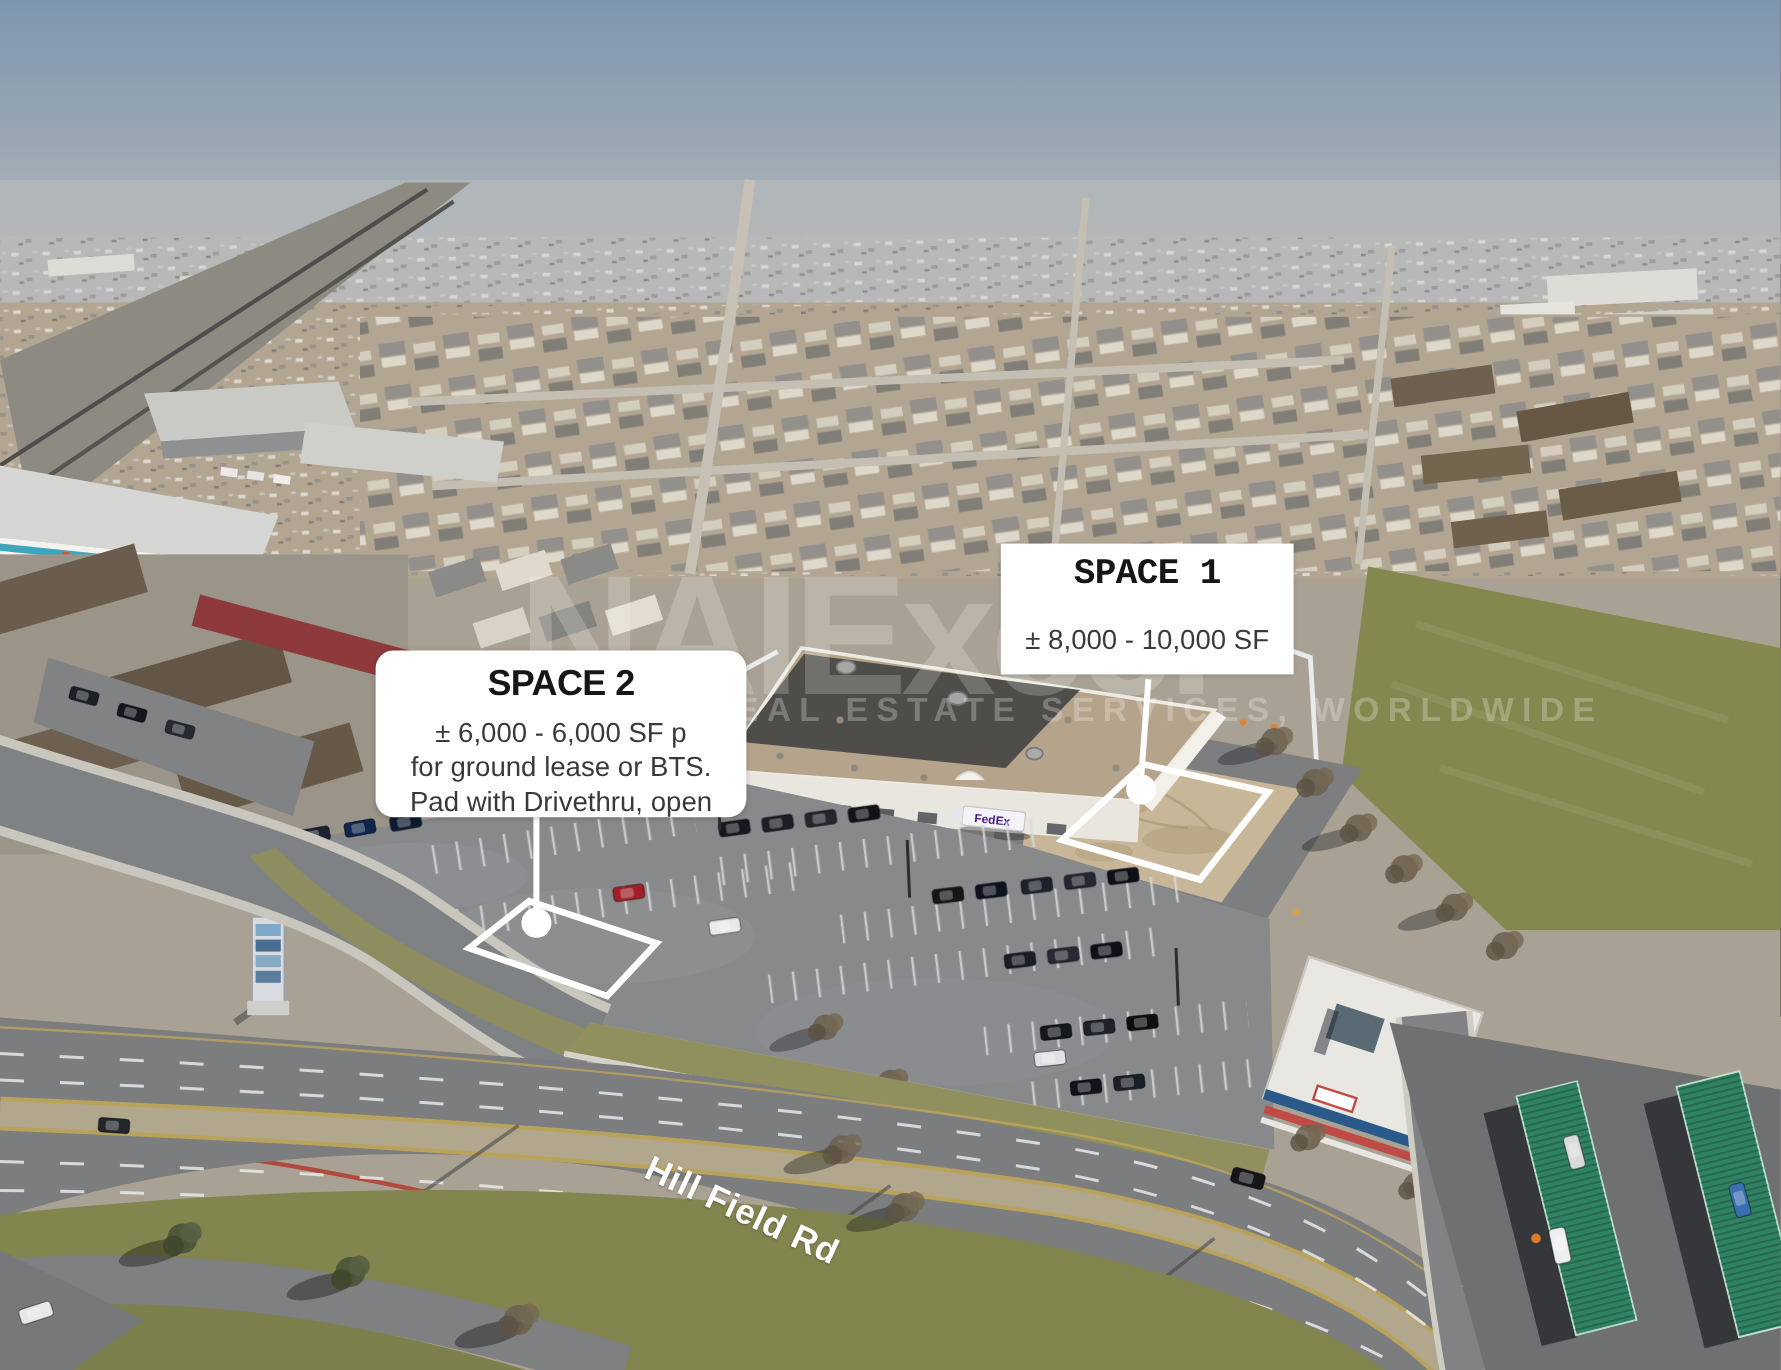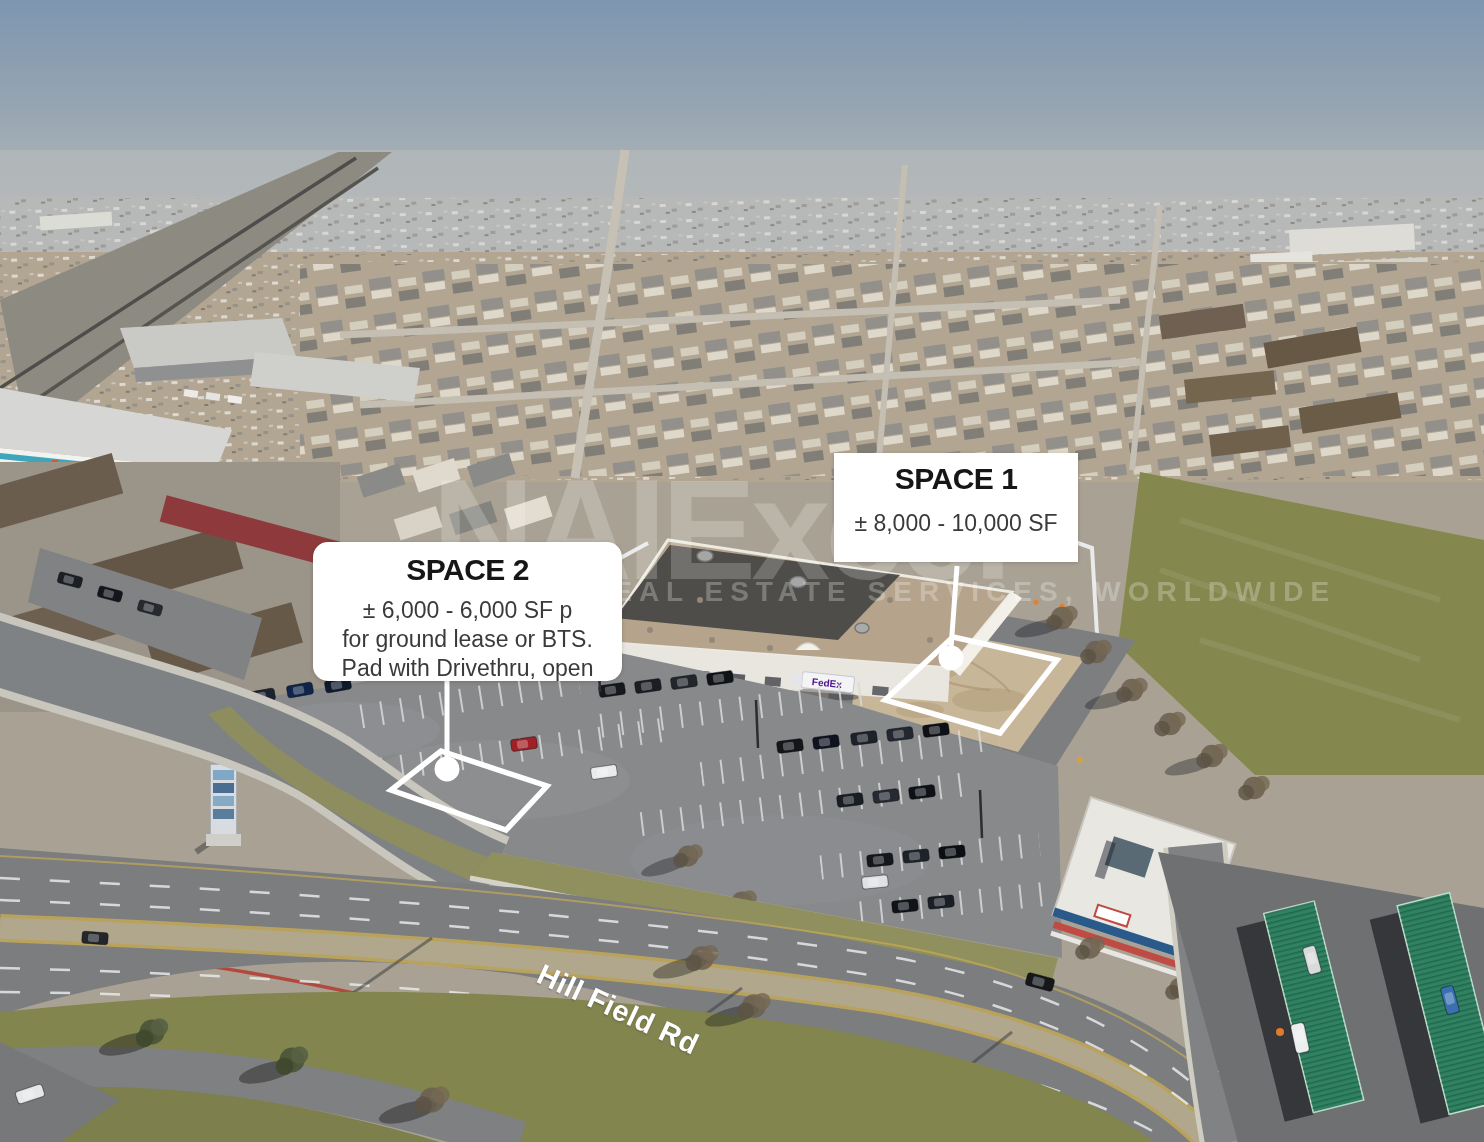--- a/index.html
+++ b/index.html
@@ -13,21 +13,21 @@
   .wm-tag{position:absolute;left:586px;top:576px;font-size:28px;font-weight:bold;
           letter-spacing:7px;color:rgba(255,255,255,.26);white-space:nowrap;}
   
   .callout{position:absolute;background:#ffffff;text-align:center;
            box-shadow:0 1px 4px rgba(0,0,0,.18);color:#3b3b3b;}
   .callout .c-title{font-weight:bold;color:#161616;font-size:30px;letter-spacing:-.5px;}
   .callout .c-line{font-size:23px;line-height:29px;color:#3a3a3a;text-align:center;}
   .callout-s2{left:313px;top:542px;width:309px;height:139px;border-radius:15px;}
   .callout-s2 .c-title{margin-top:11px;margin-bottom:9px;}
   .callout-s1{left:834px;top:453px;width:244px;height:109px;}
-  .callout-s1 .c-title{margin-top:9px;margin-bottom:13px;}
+  .callout-s1 .c-title{margin-top:9px;margin-bottom:23px;font-family:Liberation Mono, monospace;}
   
   .road-label{position:absolute;left:546px;top:958px;font-size:29px;font-weight:bold;
               color:#ffffff;transform:rotate(25deg);transform-origin:0 0;white-space:nowrap;
               text-shadow:0 1px 2px rgba(60,60,60,.45);letter-spacing:.5px;}
 </style>
 </head>
 <body>
 
 <div class="stage">
 

